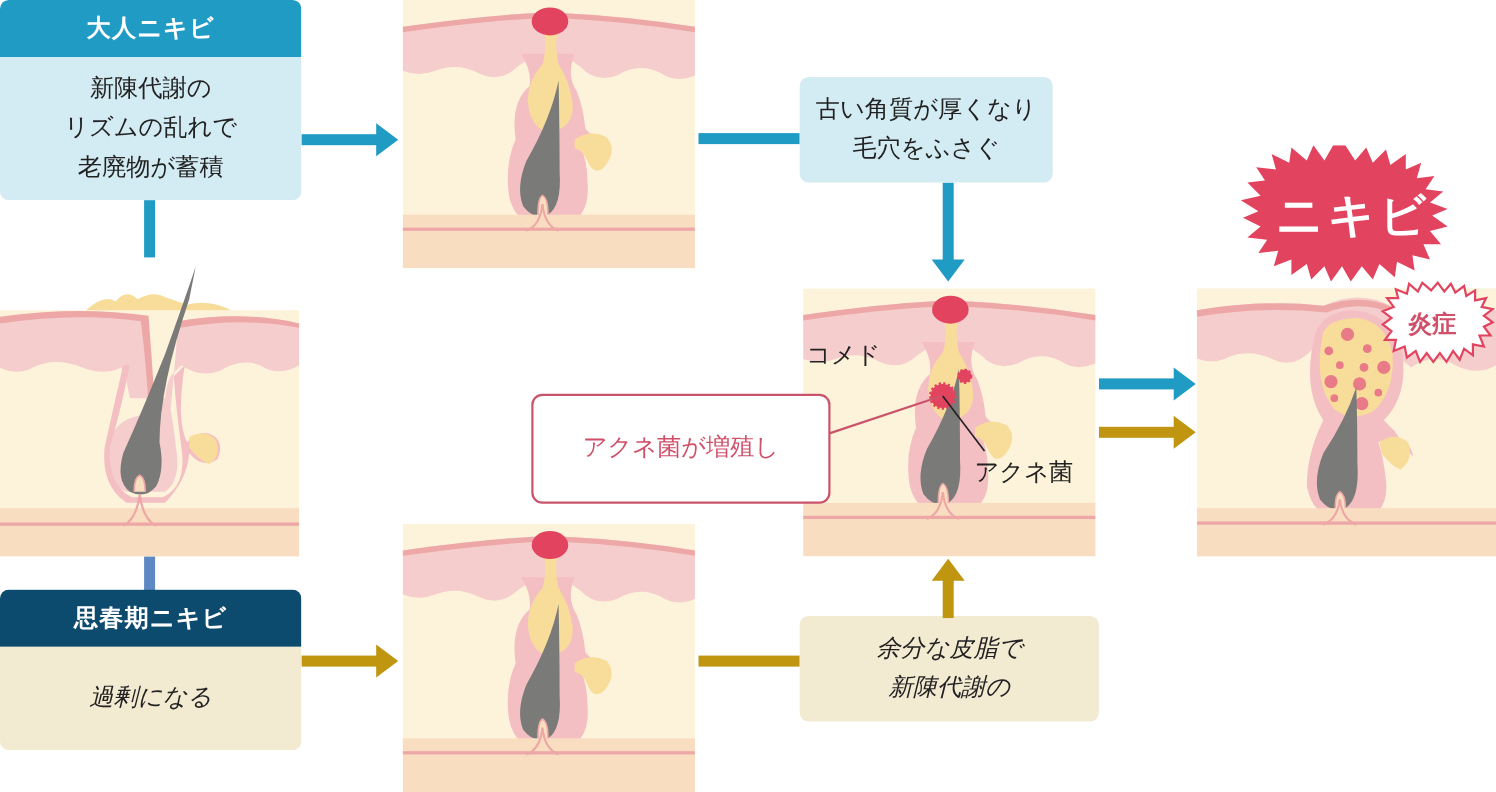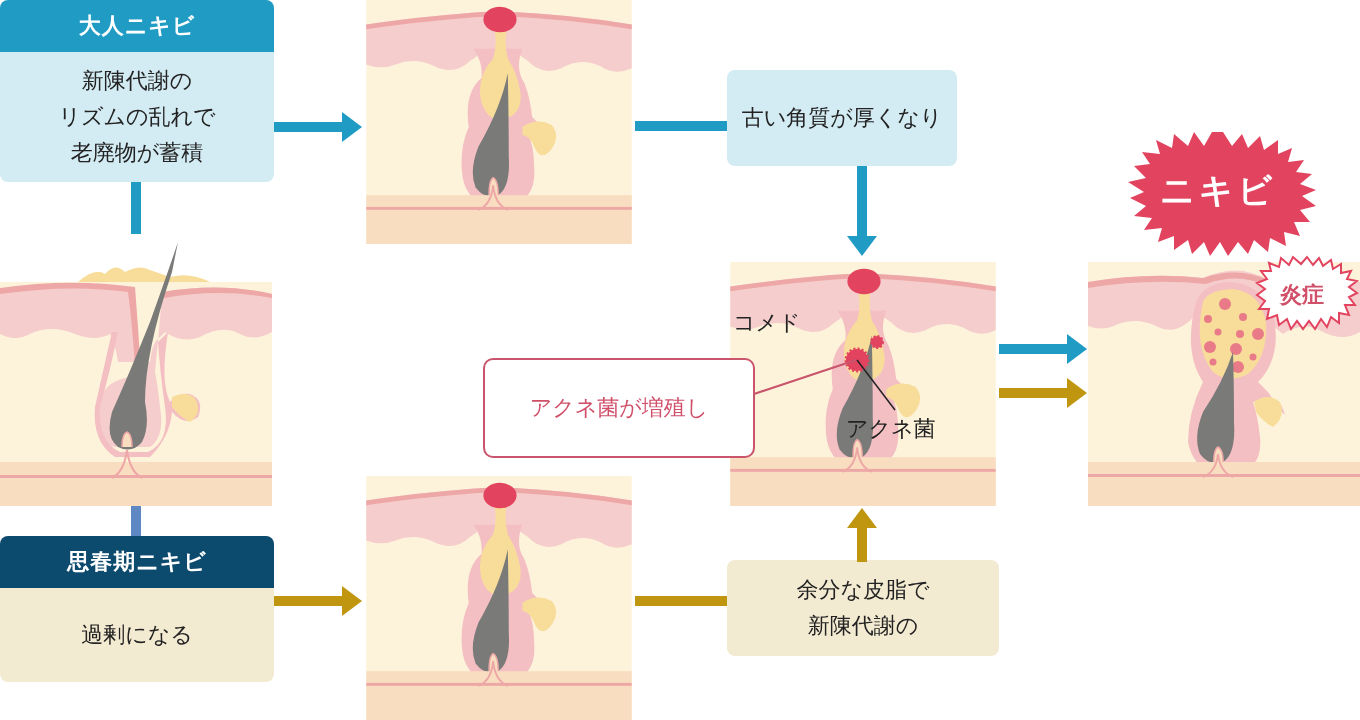--- a/index.html
+++ b/index.html
@@ -7,21 +7,21 @@
          font-family: "DejaVu Sans", "Liberation Sans", sans-serif; }
   .abs { position: absolute; }
   .box { position: absolute; border-radius: 8px; overflow: hidden; box-sizing: border-box; }
   .box-head { height: 52px; display: flex; align-items: center; justify-content: center;
               color: #fff; font-weight: bold; font-size: 22px; letter-spacing: 1px; }
   .box-body { display: flex; flex-direction: column; align-items: center; justify-content: center;
               color: #222; font-size: 22px; line-height: 36px; text-align: center; }
   .blue-head { background: #1f9bc4; }
   .blue-body { background: #d3ebf3; }
   .gold-head { background: #0c4a6e; }
-  .gold-body { background: #f3ead2; }
+  .gold-body { background: #f3ead2; font-style: italic; }
   .line { position: absolute; }
   .skin { position: absolute; }
   .label { position: absolute; font-size: 22px; color: #222; white-space: nowrap; }
   .callout { position: absolute; border: 2px solid #c9546b; border-radius: 10px; background: #fff;
              color: #d0506a; font-size: 22px; line-height: 36px; text-align: center; box-sizing: border-box;
              display: flex; flex-direction: column; justify-content: center; align-items: center; }
 </style>
 </head>
 <body>
 
@@ -99,20 +99,21 @@
 </svg>
 
 <svg class="skin" style="left:363px;top:0;" width="272" height="244">
     <use href="#skin-clogged"></use>
   </svg>
 
 <div class="line" style="left:635px;top:121px;width:92px;height:10px;background:#1f9bc4;"></div>
 
 <div class="box box-body blue-body" style="left:727px;top:70px;width:230px;height:96px;">
   <div>古い角質が厚くなり</div>
+  <div>毛穴をふさぐ</div>
 </div>
 
 <svg class="abs" style="left:845px;top:166px;" width="34" height="92">
   <rect x="12" y="0" width="10" height="72" fill="#1f9bc4"></rect>
   <polygon points="2,70 17,90 32,70" fill="#1f9bc4"></polygon>
 </svg>
 
 <svg class="skin" style="left:363px;top:476px;" width="272" height="244">
     <use href="#skin-clogged"></use>
   </svg>
@@ -132,21 +133,21 @@
 <svg class="skin" style="left:727px;top:262px;" width="272" height="244">
     <use href="#skin-clogged"></use>
   </svg>
 
 <svg class="abs" style="left:727px;top:262px;" width="272" height="244">
   <circle cx="130" cy="98" r="11" fill="#e2435f" stroke="#e2435f" stroke-width="3" stroke-dasharray="2 2"></circle>
   <circle cx="150" cy="80" r="6" fill="#e2435f" stroke="#e2435f" stroke-width="2" stroke-dasharray="2 2"></circle>
   <line x1="130" y1="98" x2="168" y2="148" stroke="#222" stroke-width="1.5"></line>
 </svg>
 <div class="label" style="left:733px;top:308px;">コメド</div>
-<div class="label" style="left:846px;top:414px;">アクネ菌</div>
+<div class="label" style="left:886px;top:414px;">アクネ菌</div>
 
 <svg class="abs" style="left:750px;top:350px;" width="110" height="50">
   <line x1="4" y1="44" x2="106" y2="10" stroke="#c9546b" stroke-width="2"></line>
 </svg>
 <div class="callout" style="left:483px;top:358px;width:272px;height:100px;">
   <div>アクネ菌が増殖し</div>
 </div>
 
 <svg class="abs" style="left:999px;top:332px;" width="90" height="34">
   <rect x="0" y="12" width="70" height="10" fill="#1f9bc4"></rect>
@@ -180,18 +181,18 @@
   <path d="M145 90 Q135 120 115 150 Q105 175 112 192 Q122 205 135 200 Q148 192 146 160 Q146 120 145 90 Z" fill="#7a7a78"></path>
   <path d="M126 205 Q125 188 130 185 Q136 188 135 205" fill="#f9ddc0" stroke="#eea7a7" stroke-width="1.5"></path>
   <rect x="0" y="200" width="272" height="44" fill="#f9ddc0"></rect>
   <rect x="0" y="212" width="272" height="3" fill="#eea7a7"></rect>
   <path d="M115 215 Q128 210 130 192 Q132 210 145 215" fill="none" stroke="#eea7a7" stroke-width="2"></path>
 </svg>
 
 <svg class="abs" style="left:1128px;top:132px;" width="190" height="124" viewBox="0 0 190 124">
   <polygon fill="#e2435f" points="95,0 104,14 114,2 120,16 132,4 136,18 150,8 150,22 164,16 160,30 176,28 168,40 184,42 172,52 188,58 174,64 188,74 172,78 182,90 166,90 172,104 156,100 158,114 142,106 140,120 126,108 120,122 110,110 100,124 92,110 82,124 76,110 64,122 60,108 46,118 46,104 30,110 34,96 16,98 24,86 6,84 18,74 2,66 16,60 0,50 18,46 6,34 22,32 14,20 32,22 28,8 44,16 46,2 60,14 66,0 76,14 84,0"></polygon>
 </svg>
-<div class="label" style="left:1160px;top:168px;font-size:34px;font-weight:bold;color:#fff;letter-spacing:4px;">ニキビ</div>
+<div class="label" style="left:1160px;top:168px;font-size:42px;font-weight:bold;color:#fff;letter-spacing:4px;">ニキビ</div>
 
 <svg class="abs" style="left:1255px;top:255px;" width="104" height="76" viewBox="0 0 104 76">
   <polygon fill="#ffffff" stroke="#e2435f" stroke-width="2" points="52,2 58,10 64,3 68,11 76,5 78,14 86,9 86,18 96,16 92,24 102,26 94,32 102,38 94,42 100,50 90,50 94,60 84,58 84,68 76,62 72,72 66,64 60,74 54,66 48,74 42,66 36,74 32,64 24,70 22,60 12,64 14,54 4,54 10,46 2,40 10,34 2,28 12,24 6,16 16,16 14,8 24,12 26,3 34,10 38,2 46,9"></polygon>
 </svg>
 <div class="label" style="left:1280px;top:280px;font-weight:bold;color:#d0506a;">炎症</div>
 
 </body></html>

